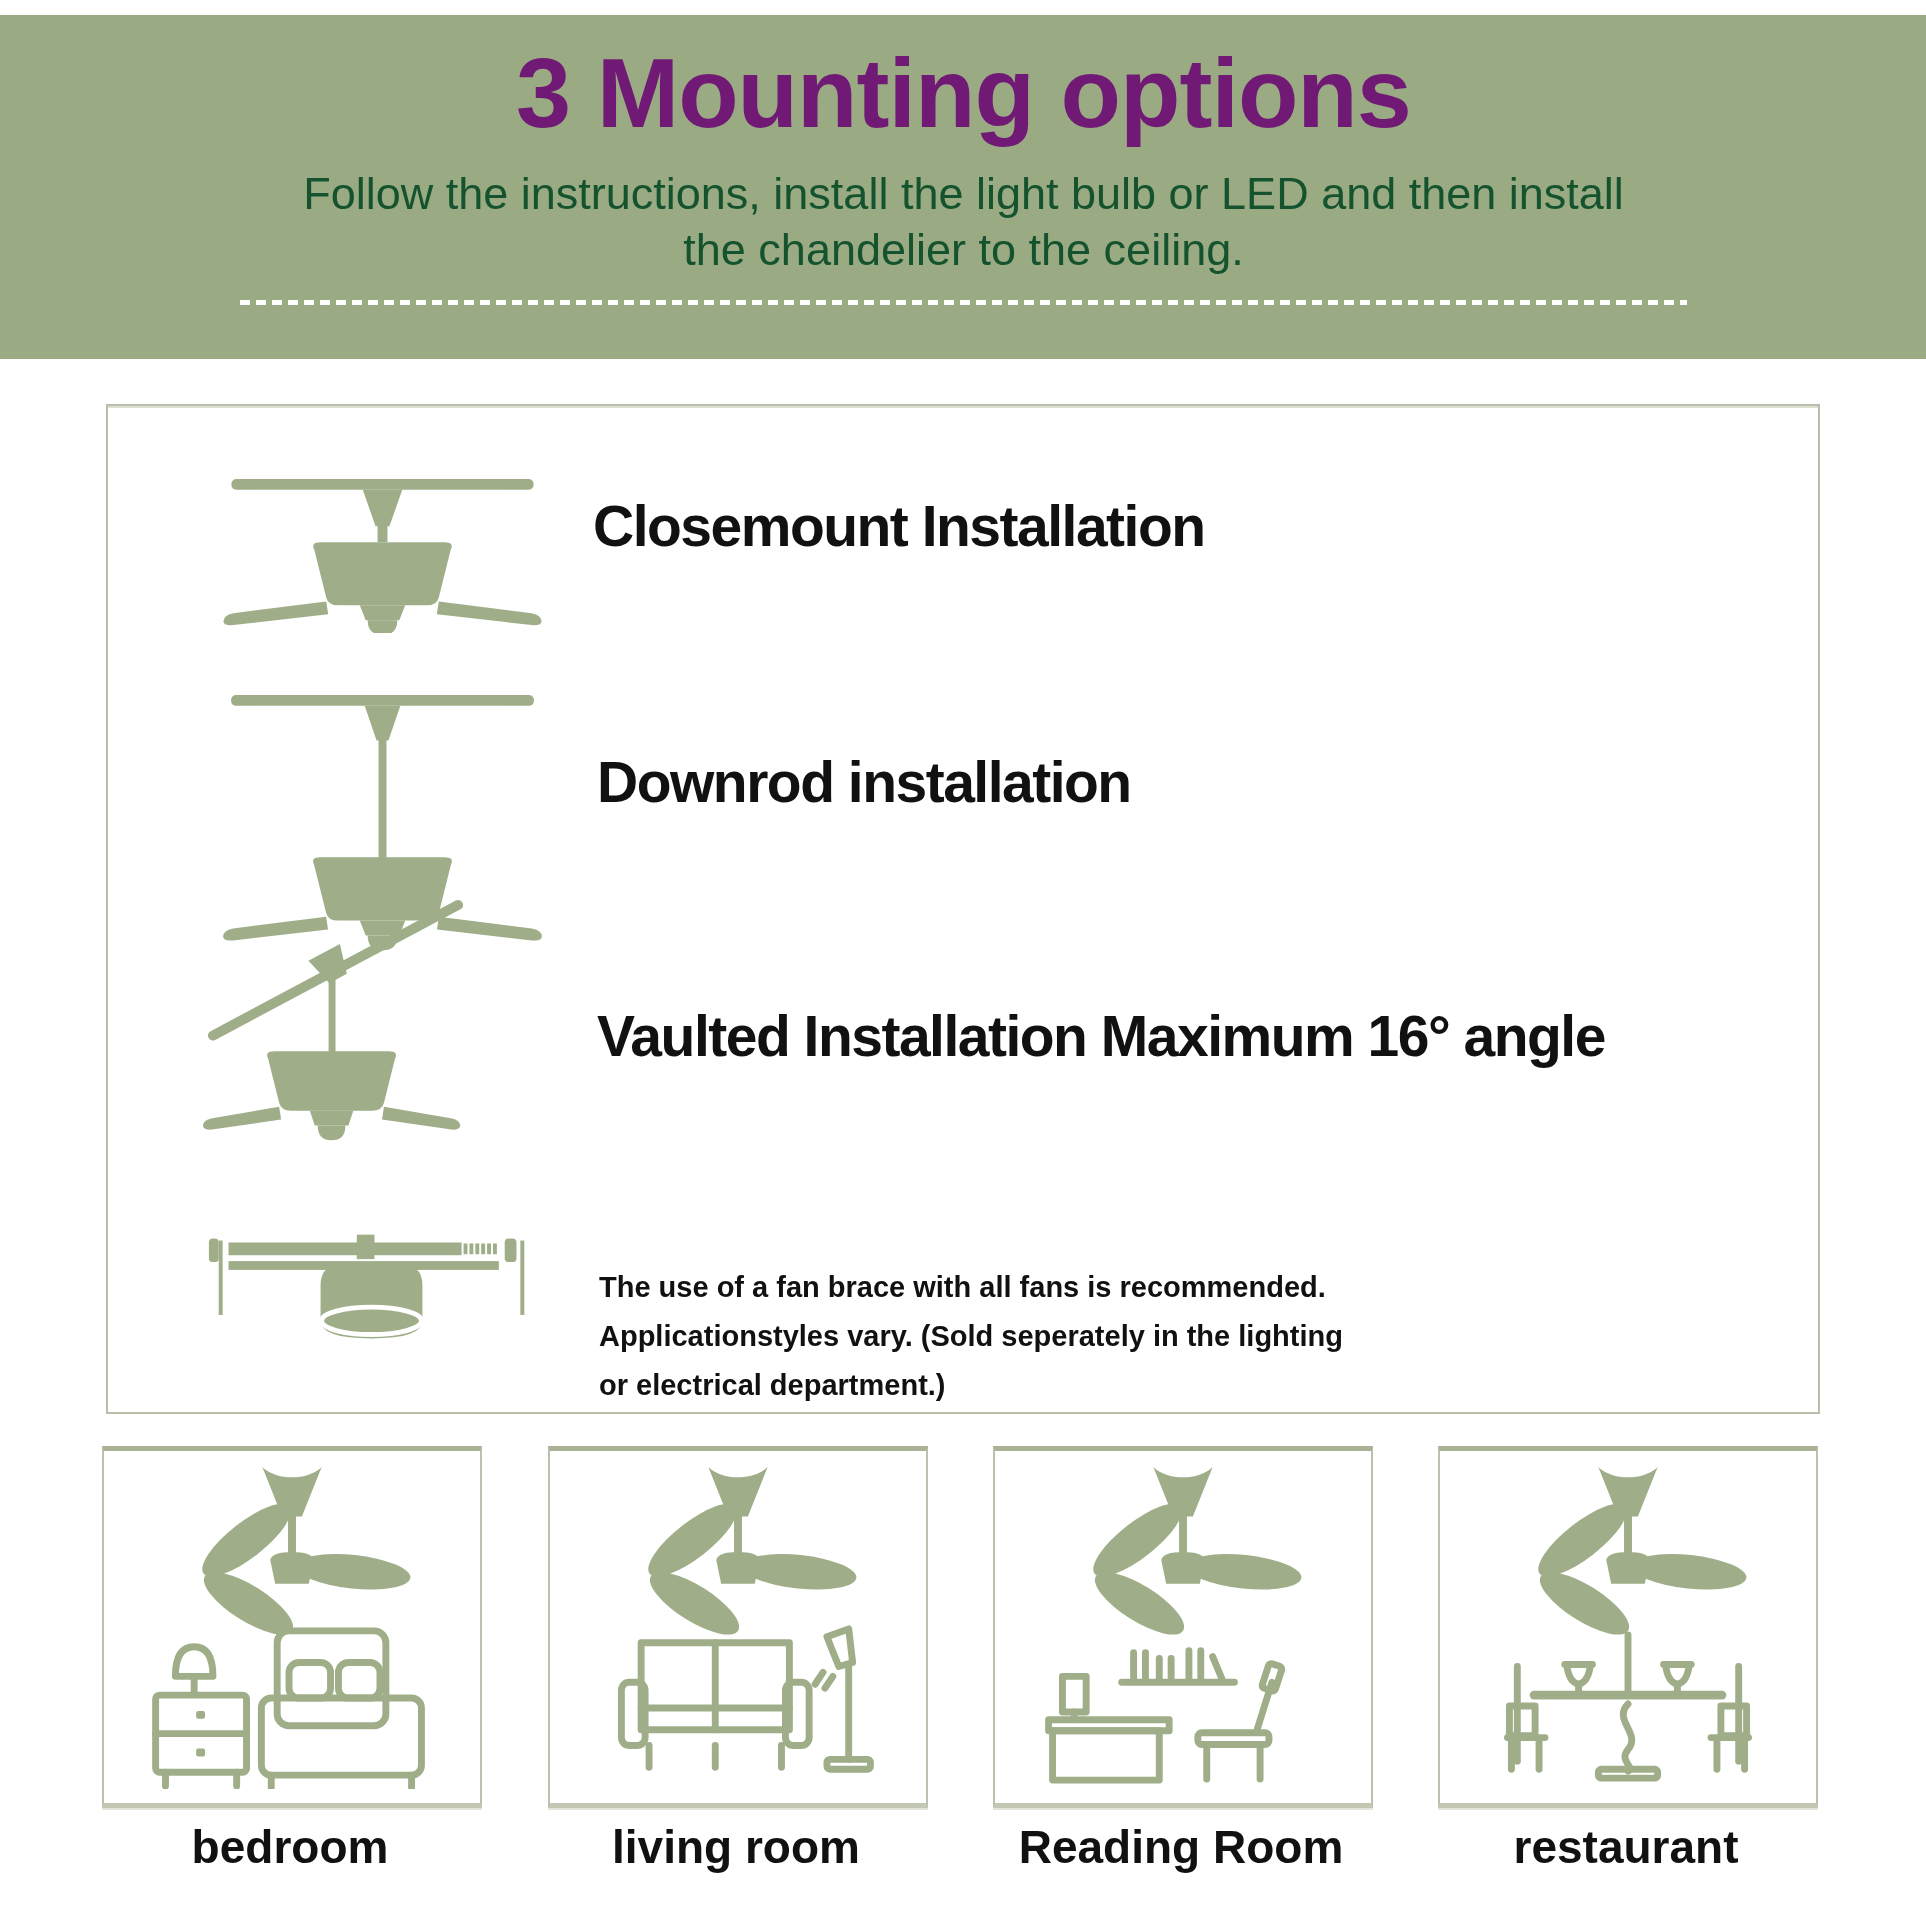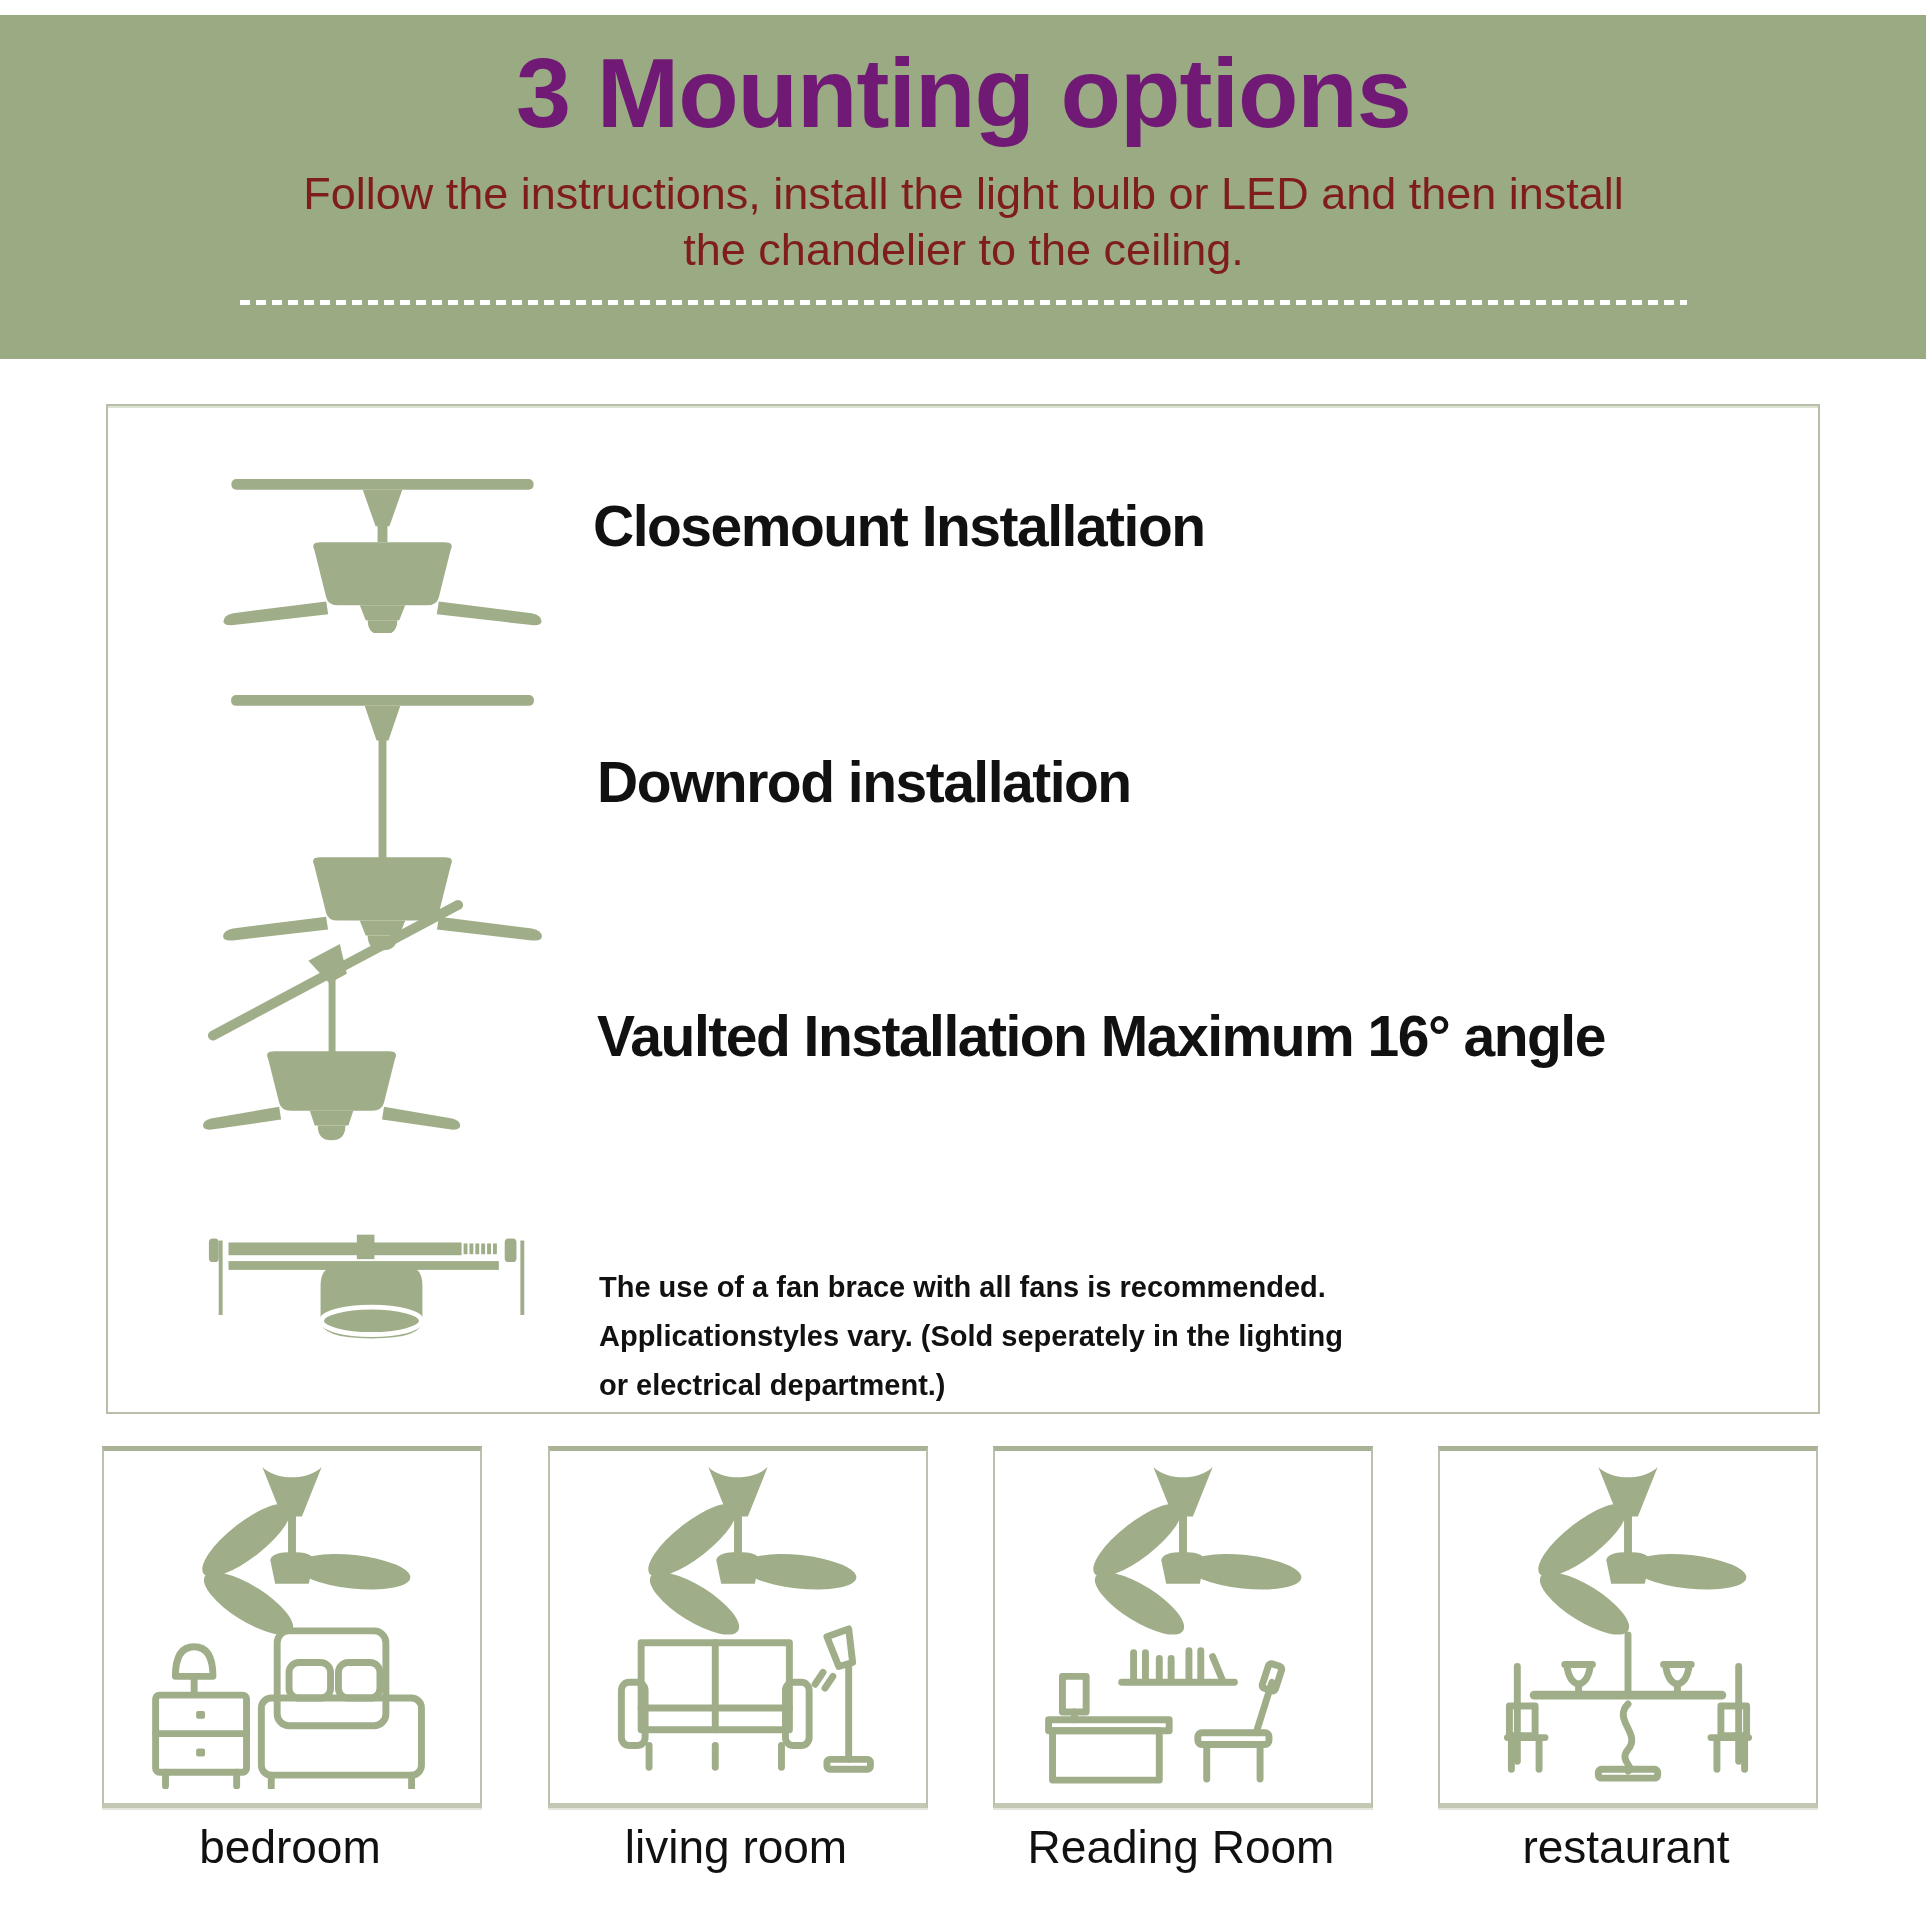--- a/index.html
+++ b/index.html
@@ -3,42 +3,42 @@
 <meta charset="utf-8">
 <style>
   html,body{margin:0;padding:0;background:#ffffff;}
   .page{position:relative;width:1927px;height:1927px;background:#ffffff;overflow:hidden;
         font-family:"Liberation Sans",sans-serif;color:#111;}
 
   
   .band{position:absolute;left:0;top:15px;width:100%;height:344px;background:#9aab84;}
   .band h1{margin:22px 0 0 0;text-align:center;color:#701a75;font-size:99px;line-height:111px;
            font-weight:700;letter-spacing:-1px;}
-  .subtitle{margin:18px auto 0 auto;text-align:center;color:#7f1d1d;font-size:45px;line-height:56px;
+  .subtitle{margin:18px auto 0 auto;text-align:center;color:#14532d;font-size:45px;line-height:56px;
             font-weight:400;white-space:pre-line;}
   .dashes{margin:22px auto 0 auto;width:1447px;height:5px;
           background:repeating-linear-gradient(90deg,#fff 0 10px,transparent 10px 16px);}
 
   
   .mainbox{position:absolute;left:106px;top:404px;width:1710px;height:1006px;background:#fff;
            border:2px solid #b7bea9;box-shadow:inset 0 2px 0 #dde1d2;}
   .mainbox .abs{position:absolute;}
   .opt-label{position:absolute;font-size:57px;font-weight:700;letter-spacing:-1.5px;line-height:63px;white-space:nowrap;}
   .att-head{position:absolute;font-size:53px;font-weight:700;letter-spacing:1px;line-height:61px;}
   .att-body{position:absolute;font-size:29px;font-weight:700;line-height:49px;white-space:pre-line;}
 
   
   .roombox{position:absolute;top:1446px;width:376px;height:352px;background:#fff;
            border:2px solid #bac1ac;border-top:5px solid #a9b295;border-bottom:5px solid #c2c8b4;
            box-shadow:0 2px 0 #e3e6da;}
   .roombox svg{position:absolute;left:50%;transform:translateX(-50%);}
   .fan-sil{top:14px;}
   .room-art{bottom:14px;}
   .room-label{position:absolute;top:1820px;width:376px;text-align:center;
-              font-size:46px;font-weight:400;line-height:55px;}
+              font-size:46px;font-weight:700;line-height:55px;}
 
   
   .ink{fill:#9fae88;}
   .stroke{fill:none;stroke:#9fae88;stroke-width:7;stroke-linecap:round;stroke-linejoin:round;}
   .stroke-thick{fill:none;stroke:#9fae88;stroke-width:9;stroke-linecap:round;stroke-linejoin:round;}
   svg{display:block;}
 </style>
 </head>
 <body>
 

